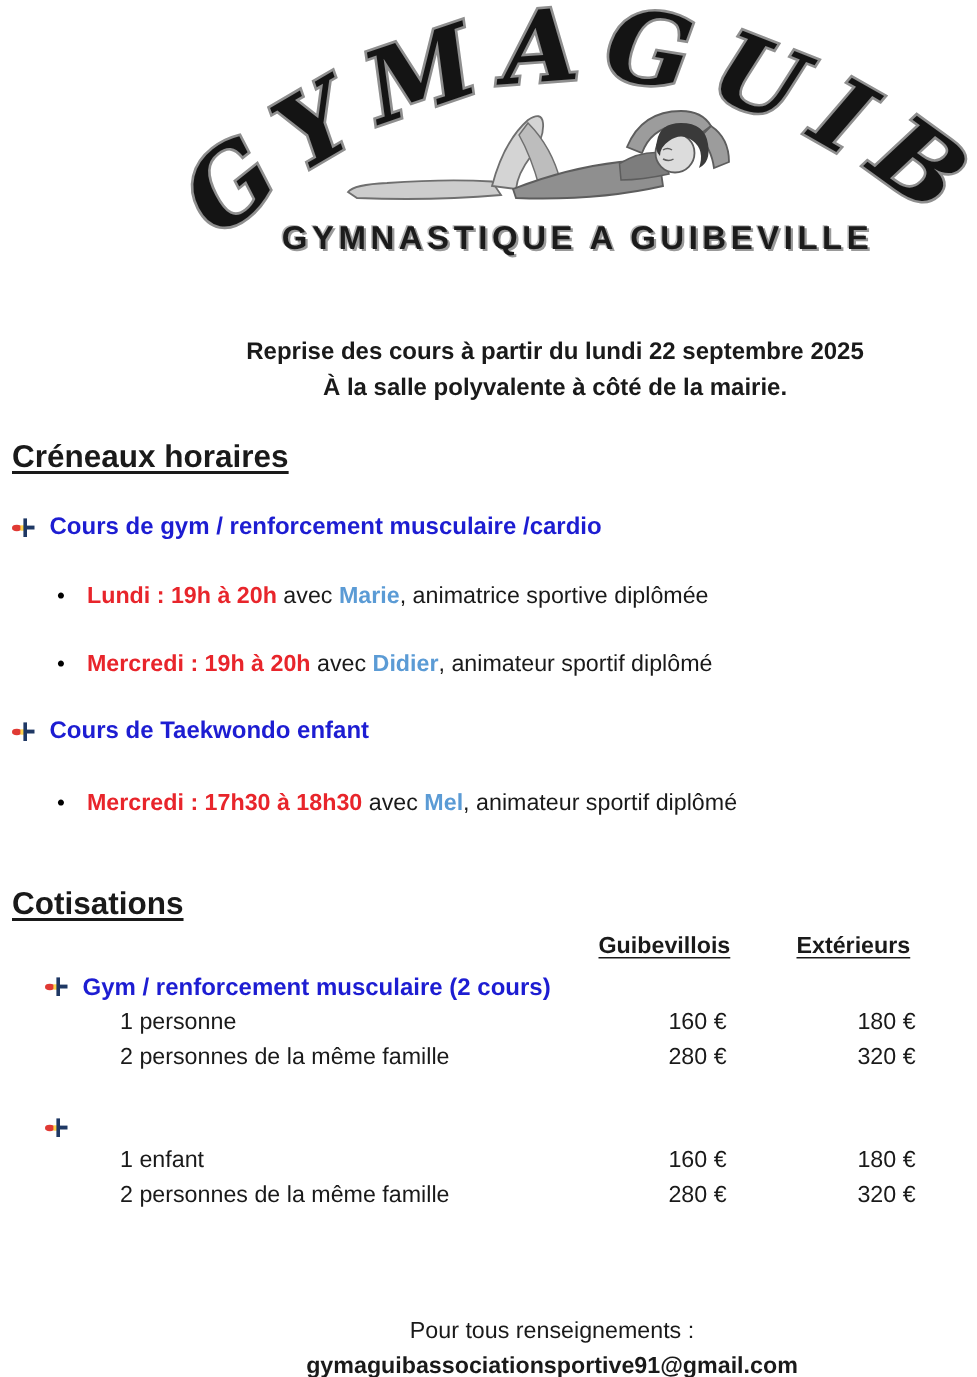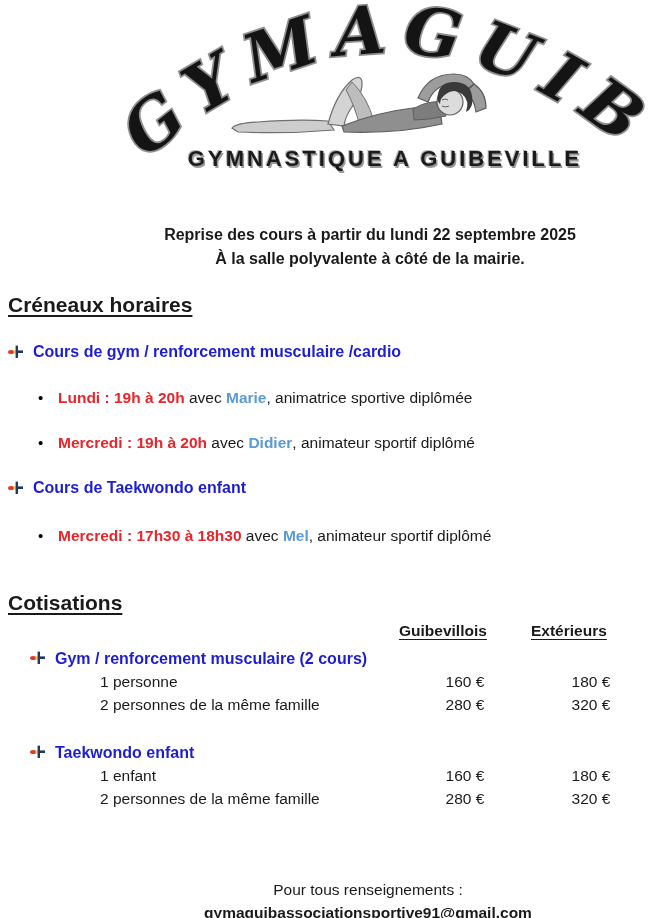--- a/index.html
+++ b/index.html
@@ -45,21 +45,21 @@
   .time{color:#e8252b;font-weight:bold;}
   .pname{color:#5b9bd5;font-weight:bold;}
   
   .price-header{display:flex;margin-top:7px;font-weight:bold;font-size:15.5px;}
   .price-header .spacer{flex:1;}
   .colhead{width:132px;text-decoration:underline;text-underline-offset:3px;}
   .colhead.last{width:120px;}
   .group-title{display:flex;align-items:flex-start;gap:9px;margin:10px 0 0 30px;}
   .group-title .title{color:#1d1dd2;font-weight:bold;font-size:16px;}
   .price-row{display:flex;align-items:baseline;margin-top:4px;font-size:15.5px;line-height:19px;}
-  .price-row .label{flex:1;padding-left:100px;}
+  .price-row .label{flex:1;padding-left:80px;}
   .price-cell{width:132px;text-align:center;}
   .price-cell.last{width:120px;}
   .group-gap{margin-top:30px;}
   
   .footer{margin:70px 0 0 85px;text-align:center;font-size:15.5px;line-height:23px;}
   .footer .bold{font-weight:bold;}
 </style>
 </head>
 <body>
 
@@ -176,21 +176,20 @@
     <span class="price-cell last">320 €</span>
   </div>
 
   <div class="group-title group-gap">
     <svg class="bullet-icon" width="16" height="16" viewBox="0 0 16 16" aria-hidden="true">
       <ellipse cx="3.2" cy="8" rx="3.2" ry="2.1" fill="#e03a34"></ellipse>
       <rect x="5.6" y="6.2" width="3.4" height="3.6" fill="#ffd34d"></rect>
       <rect x="7.6" y="1.6" width="2.4" height="12.4" fill="#1f3864"></rect>
       <rect x="9.4" y="6.4" width="5.6" height="2.6" fill="#1f3864"></rect>
     </svg>
-    <span class="title">Taekwondo enfant</span>
   </div>
 
   <div class="price-row">
     <span class="label">1 enfant</span>
     <span class="price-cell">160 €</span>
     <span class="price-cell last">180 €</span>
   </div>
   <div class="price-row">
     <span class="label">2 personnes de la même famille</span>
     <span class="price-cell">280 €</span>

